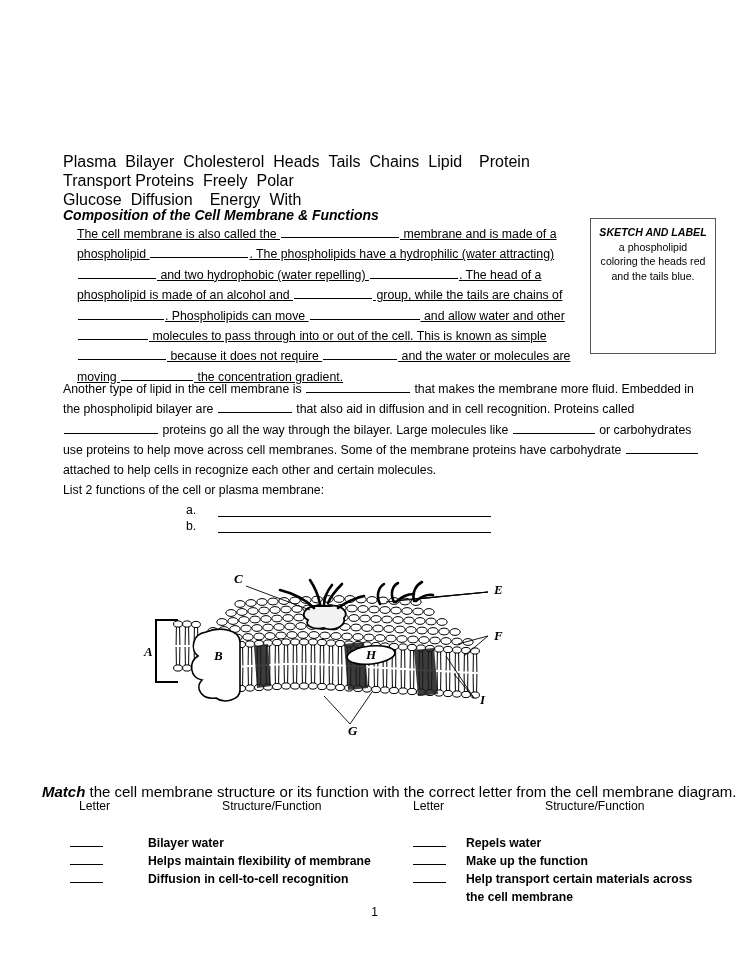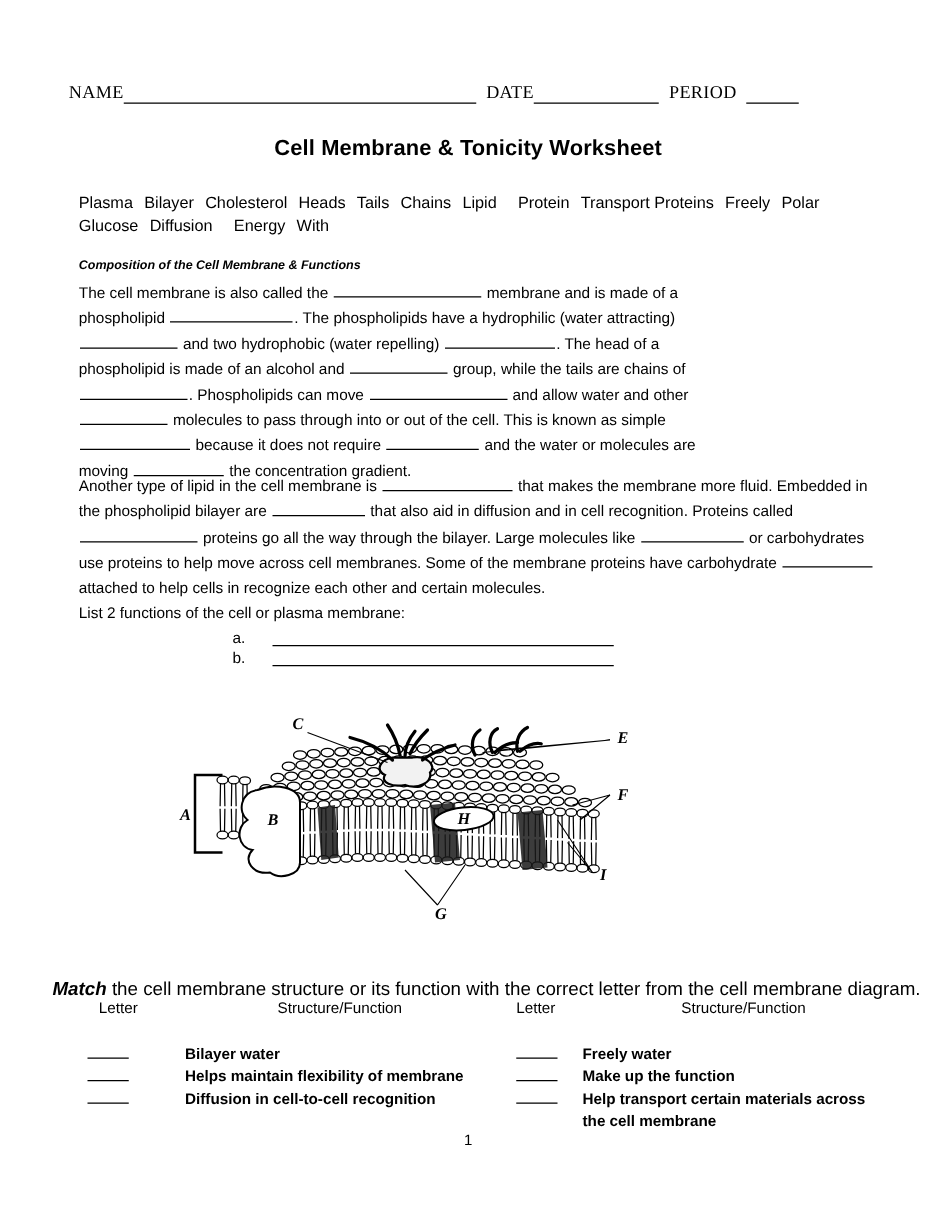--- a/index.html
+++ b/index.html
@@ -57,45 +57,45 @@
     font-weight: bold;
     letter-spacing: .1px;
   }
 
   
   .wordbank {
     position: absolute;
     left: 63px;
     top: 152px;
     width: 600px;
-    font-size: 13px;
+    font-size: 16px;
     line-height: 19px;
   }
   .wordbank span { white-space: nowrap; }
   .wb-sp { display: inline-block; width: 9px; }
   .wb-sp-wide { display: inline-block; width: 17px; }
 
   
   .sec-head {
     position: absolute;
     left: 63px;
     top: 207px;
-    font-size: 10px;
+    font-size: 14px;
     font-weight: bold;
     font-style: italic;
   }
 
   
   .para {
     position: absolute;
     font-size: 12.3px;
     line-height: 19.4px;
     text-align: left;
   }
-  .p1 { left: 63px; top: 224px; width: 505px; }
+  .p1 { left: 77px; top: 224px; width: 505px; text-decoration: underline; }
   .p2 { left: 63px; top: 379px; width: 637px; }
   .blank {
     display: inline-block;
     border-bottom: 1px solid #000;
     vertical-align: baseline;
     height: 13px;
     margin: 0 1px;
   }
 
   
@@ -199,45 +199,36 @@
     width: 749px;
     text-align: center;
     font-size: 12px;
   }
 </style>
 </head>
 <body>
 
 <div class="page">
 
-  <div class="hdr-line">
-    <span class="hdr-label">NAME</span>
-    <span class="rule rule-name"></span>
-    <span class="gap-sm"></span>
-    <span class="hdr-label">DATE</span>
-    <span class="rule rule-date"></span>
-    <span class="gap-sm"></span>
-    <span class="hdr-label">PERIOD</span>
-    <span class="gap-sm"></span>
-    <span class="rule rule-per"></span>
-  </div>
-
-  <div class="title">Cell Membrane &amp; Tonicity Worksheet</div>
+
 
   <div class="wordbank">
     <span>Plasma</span><span class="wb-sp"></span><span>Bilayer</span><span class="wb-sp"></span><span>Cholesterol</span><span class="wb-sp"></span><span>Heads</span><span class="wb-sp"></span><span>Tails</span><span class="wb-sp"></span><span>Chains</span><span class="wb-sp"></span><span>Lipid</span><span class="wb-sp-wide"></span><span>Protein</span><span class="wb-sp"></span><span>Transport Proteins</span><span class="wb-sp"></span><span>Freely</span><span class="wb-sp"></span><span>Polar</span><br>
     <span>Glucose</span><span class="wb-sp"></span><span>Diffusion</span><span class="wb-sp-wide"></span><span>Energy</span><span class="wb-sp"></span><span>With</span>
   </div>
 
   <div class="sec-head">Composition of the Cell Membrane &amp; Functions</div>
 
   <div class="para p1">
     <span>The cell membrane is also called the </span><span class="blank" style="width:118px"></span><span> membrane and is made of a phospholipid </span><span class="blank" style="width:98px"></span><span>.  The phospholipids have a hydrophilic (water attracting) </span><span class="blank" style="width:78px"></span><span> and two hydrophobic (water repelling) </span><span class="blank" style="width:88px"></span><span>.  The head of a phospholipid is made of an alcohol and </span><span class="blank" style="width:78px"></span><span> group, while the tails are chains of </span><span class="blank" style="width:86px"></span><span>.  Phospholipids can move </span><span class="blank" style="width:110px"></span><span> and allow water and other </span><span class="blank" style="width:70px"></span><span> molecules to pass through into or out of the cell.  This is known as simple </span><span class="blank" style="width:88px"></span><span> because it does not require </span><span class="blank" style="width:74px"></span><span> and the water or molecules are moving </span><span class="blank" style="width:72px"></span><span> the concentration gradient.</span>
   </div>
 
+  <div class="sketchbox">
+    <b>SKETCH AND LABEL</b><span> a phospholipid coloring the heads red and the tails blue.</span>
+  </div>
 
   <div class="para p2">
     <span>Another type of lipid in the cell membrane is </span><span class="blank" style="width:104px"></span><span> that makes the membrane more fluid.  Embedded in the phospholipid bilayer are </span><span class="blank" style="width:74px"></span><span> that also aid in diffusion and in cell recognition.  Proteins called </span><span class="blank" style="width:94px"></span><span> proteins go all the way through the bilayer.  Large molecules like </span><span class="blank" style="width:82px"></span><span> or carbohydrates use proteins to help move across cell membranes.  Some of the membrane proteins have carbohydrate </span><span class="blank" style="width:72px"></span><span> attached to help cells in recognize each other and certain molecules.</span>
   </div>
 
   <div class="list-prompt">List 2 functions of the cell or plasma membrane:</div>
   <div class="ab-row ab-a">
     <span class="ab-letter">a.</span>
     <span class="ab-rule"></span>
   </div>
@@ -537,21 +528,21 @@
     <span class="mr-blank col1-blank"></span>
     <span class="mr-text col1-text">Helps maintain flexibility of membrane</span>
   </div>
   <div class="match-row row3">
     <span class="mr-blank col1-blank"></span>
     <span class="mr-text col1-text">Diffusion in cell-to-cell recognition</span>
   </div>
 
   <div class="match-row row1">
     <span class="mr-blank col2-blank"></span>
-    <span class="mr-text col2-text">Freely water</span>
+    <span class="mr-text col2-text">Repels water</span>
   </div>
   <div class="match-row row2">
     <span class="mr-blank col2-blank"></span>
     <span class="mr-text col2-text">Make up the function</span>
   </div>
   <div class="match-row row3">
     <span class="mr-blank col2-blank"></span>
     <span class="mr-text col2-text">Help transport certain materials across the cell membrane</span>
   </div>
 

